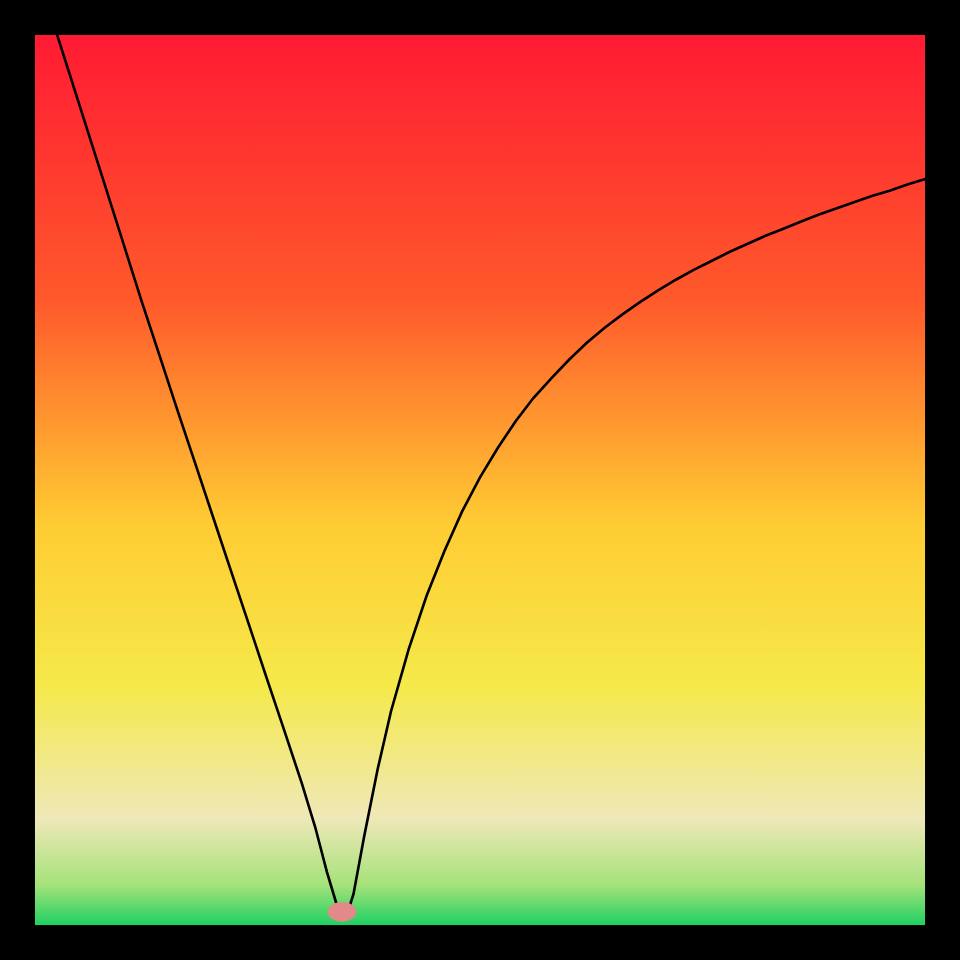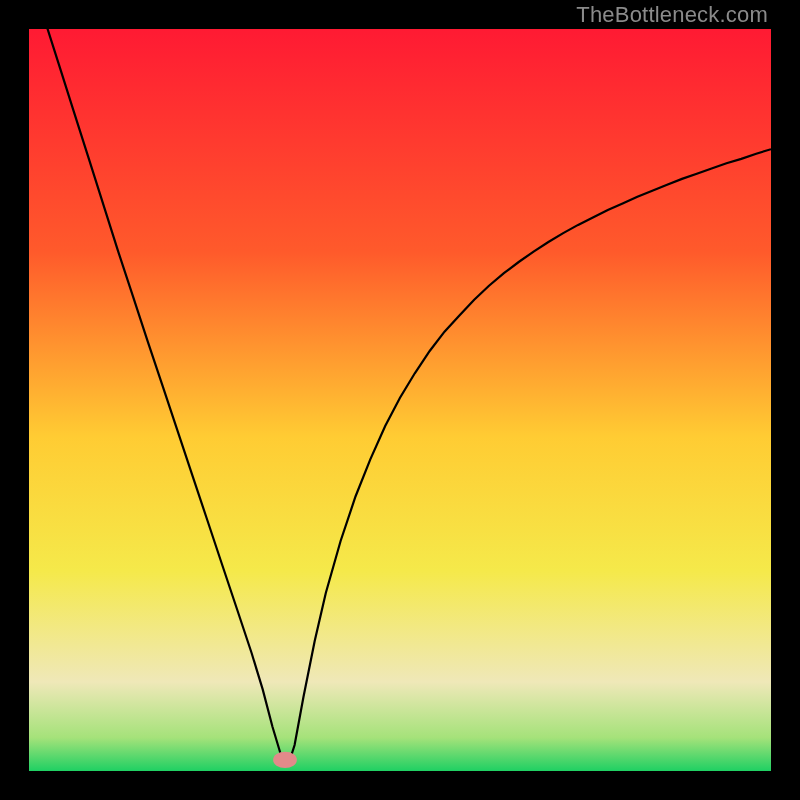--- a/index.html
+++ b/index.html
@@ -32,21 +32,20 @@
     color: #8a8a8a;
     font-family: Arial, Helvetica, sans-serif;
     font-size: 22px;
     letter-spacing: 0.2px;
   }
 </style>
 </head>
 <body>
 
 <div class="frame">
-  <div class="watermark">TheBottleneck.com</div>
   <svg class="plot" viewBox="0 0 742 742" preserveAspectRatio="none">
     <defs>
       <linearGradient id="bg-grad" x1="0" y1="0" x2="0" y2="1">
           <stop offset="0%" stop-color="#ff1a33"></stop>
           <stop offset="30%" stop-color="#ff5a2b"></stop>
           <stop offset="55.00000000000001%" stop-color="#ffcc33"></stop>
           <stop offset="73%" stop-color="#f5e94a"></stop>
           <stop offset="88%" stop-color="#efe8b8"></stop>
           <stop offset="95.5%" stop-color="#a5e27a"></stop>
           <stop offset="100%" stop-color="#1fd063"></stop>

